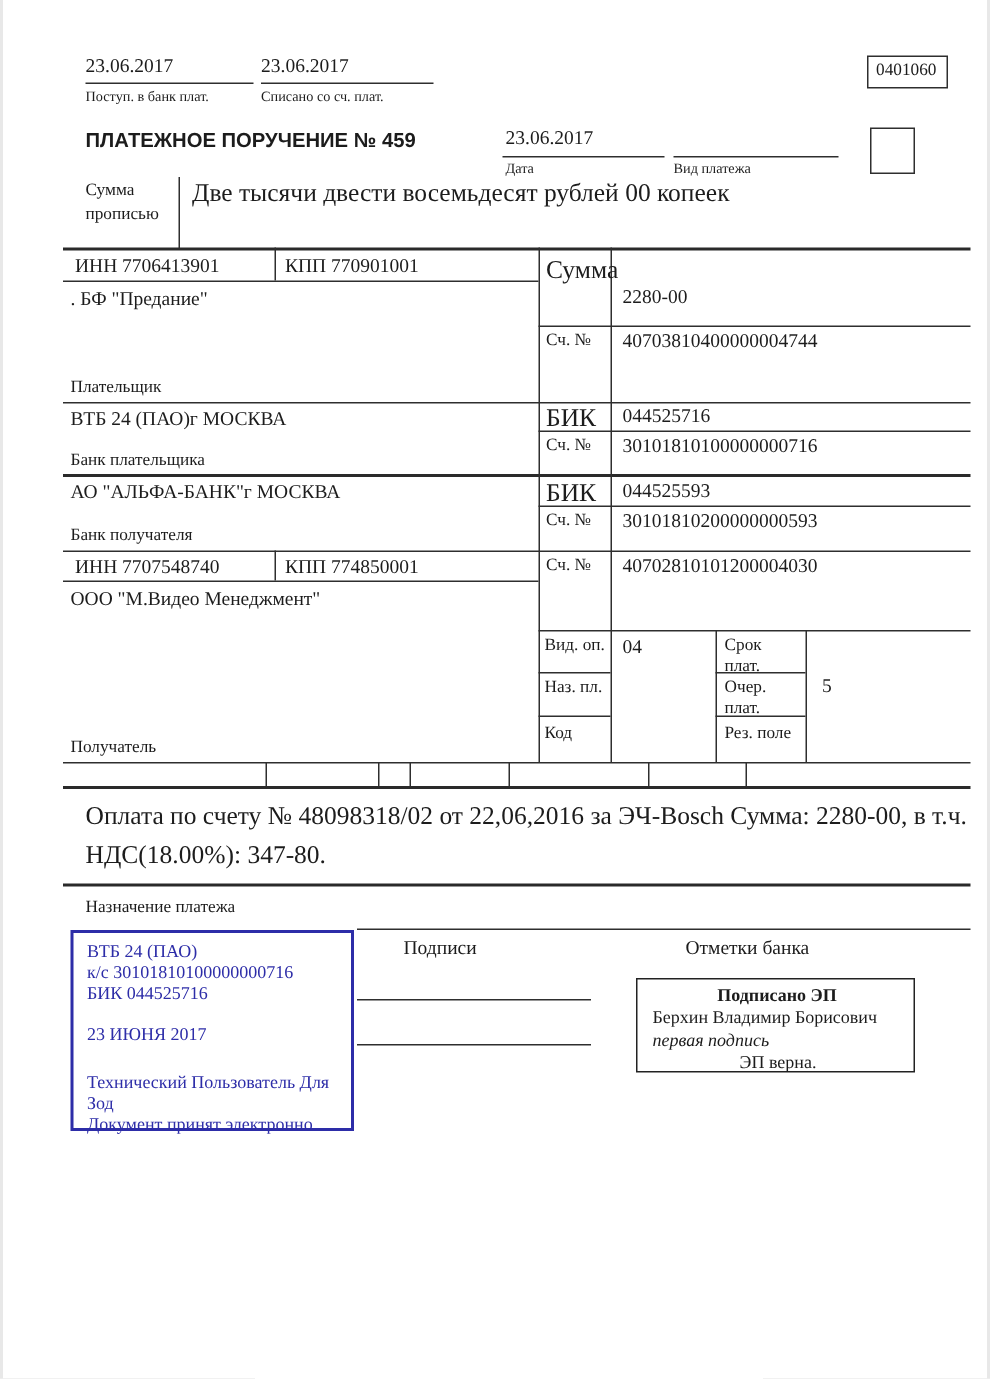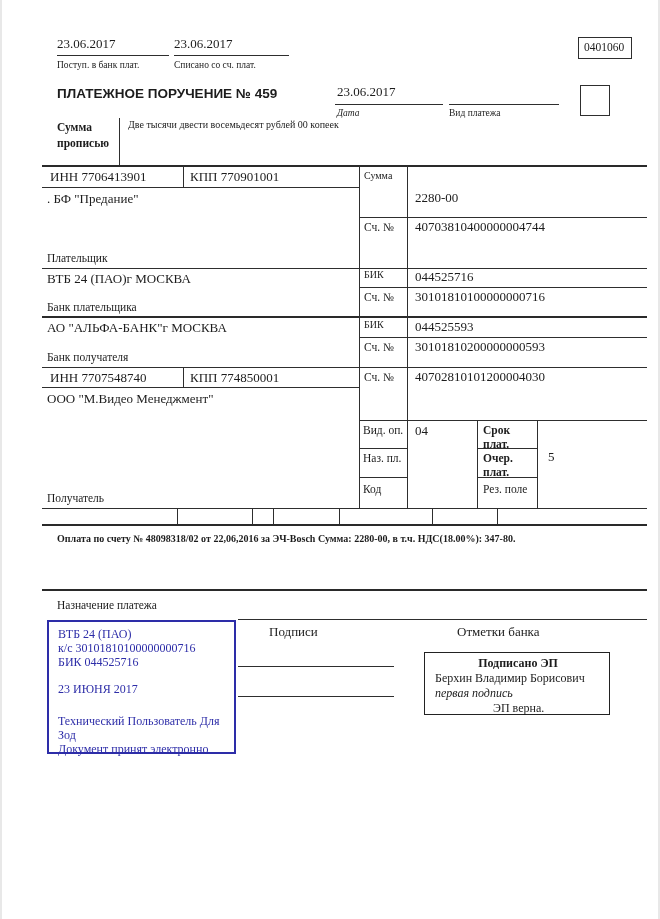--- a/index.html
+++ b/index.html
@@ -2,23 +2,23 @@
 <html><head>
 <meta charset="utf-8">
 <style>
   html,body{margin:0;padding:0;background:#e8e8e8;}
   .page{
     position:relative;width:656px;height:919px;background:#ffffff;
     font-family:"Liberation Serif", serif;color:#1c1c1c;overflow:hidden;
     margin:0 auto;
   }
   .abs{position:absolute;white-space:nowrap;}
-  .wrap{white-space:normal;font-weight:bold;}
+  .wrap{white-space:normal;}
   .t13{font-size:13px;}
-  .t12{font-size:10px;}
+  .t12{font-size:17px;}
   .t11{font-size:11.5px;}
   .t9{font-size:9.5px;}
   .hline{position:absolute;background:#2e2e2e;height:1px;}
   .hline2{position:absolute;background:#2a2a2a;height:2px;}
   .vline{position:absolute;background:#2e2e2e;width:1px;}
   .box{position:absolute;border:1px solid #2e2e2e;background:transparent;}
   .title{font-family:"Liberation Sans", sans-serif;font-weight:bold;font-size:13.5px;}
   .stamp{
     position:absolute;left:45px;top:620px;width:189px;height:134px;
     border:2px solid #2d2da8;color:#2d2da8;font-size:12px;line-height:1.18;
@@ -47,21 +47,21 @@
   <div class="hline" style="left:172px;top:55px;width:115px;"></div>
   <div class="abs t9" style="left:172px;top:60px;">Списано со сч. плат.</div>
 
   <div class="box" style="left:576px;top:37px;width:52px;height:20px;">
     <div class="abs t11" style="left:5px;top:3px;">0401060</div>
   </div>
 
   <div class="abs title" style="left:55px;top:86px;">ПЛАТЕЖНОЕ ПОРУЧЕНИЕ № 459</div>
   <div class="abs t13" style="left:335px;top:84px;">23.06.2017</div>
   <div class="hline" style="left:333px;top:104px;width:108px;"></div>
-  <div class="abs t9" style="left:335px;top:108px;font-style:italic;">Дата</div>
+  <div class="abs t9" style="left:335px;top:108px;">Дата</div>
   <div class="hline" style="left:447px;top:104px;width:110px;"></div>
   <div class="abs t9" style="left:447px;top:108px;">Вид платежа</div>
   <div class="box" style="left:578px;top:85px;width:28px;height:29px;"></div>
 
   <div class="abs t11 wrap" style="left:55px;top:120px;width:62px;line-height:1.35;">Сумма прописью</div>
   <div class="vline" style="left:117px;top:118px;height:48px;"></div>
   <div class="abs t12" style="left:126px;top:119px;">Две тысячи двести восемьдесят рублей 00 копеек</div>
 
   <div class="hline2" style="left:40px;top:165px;width:605px;"></div>
   <div class="hline" style="left:40px;top:187px;width:317px;"></div>

